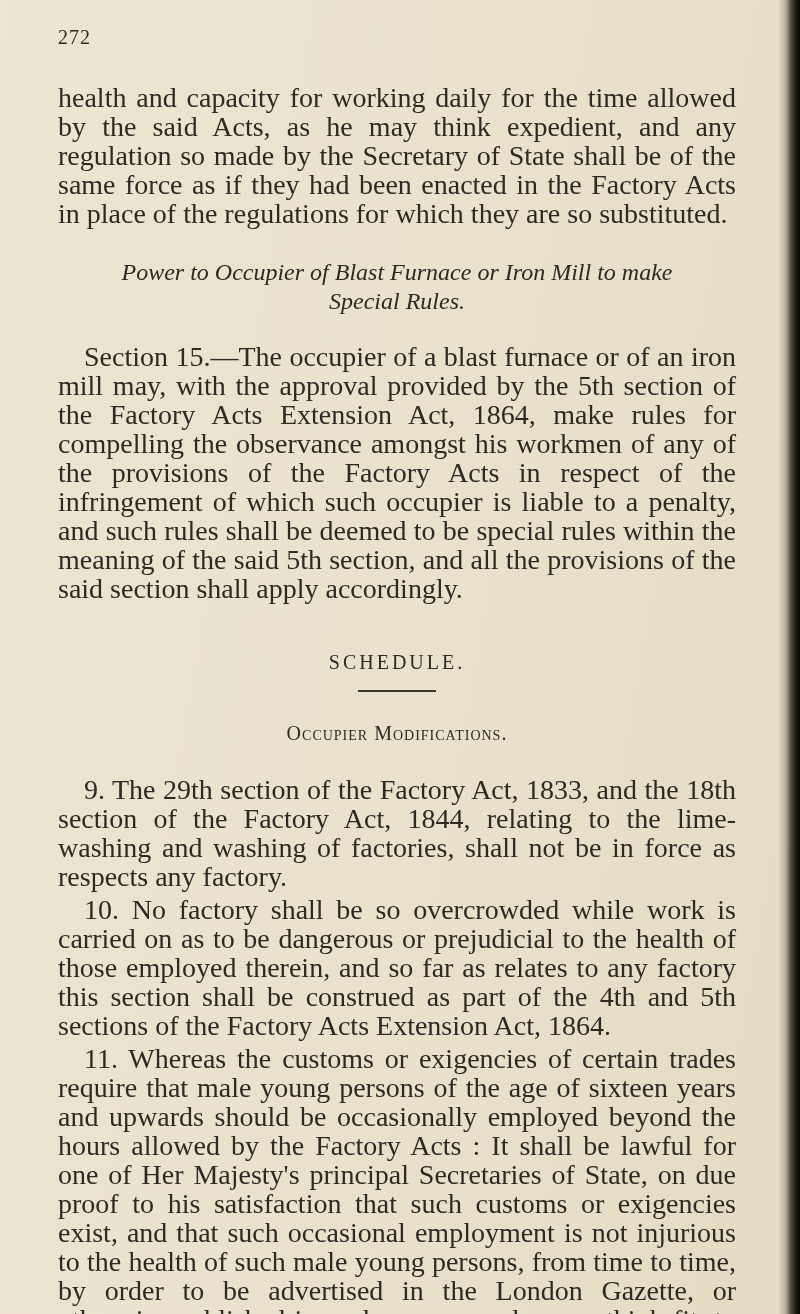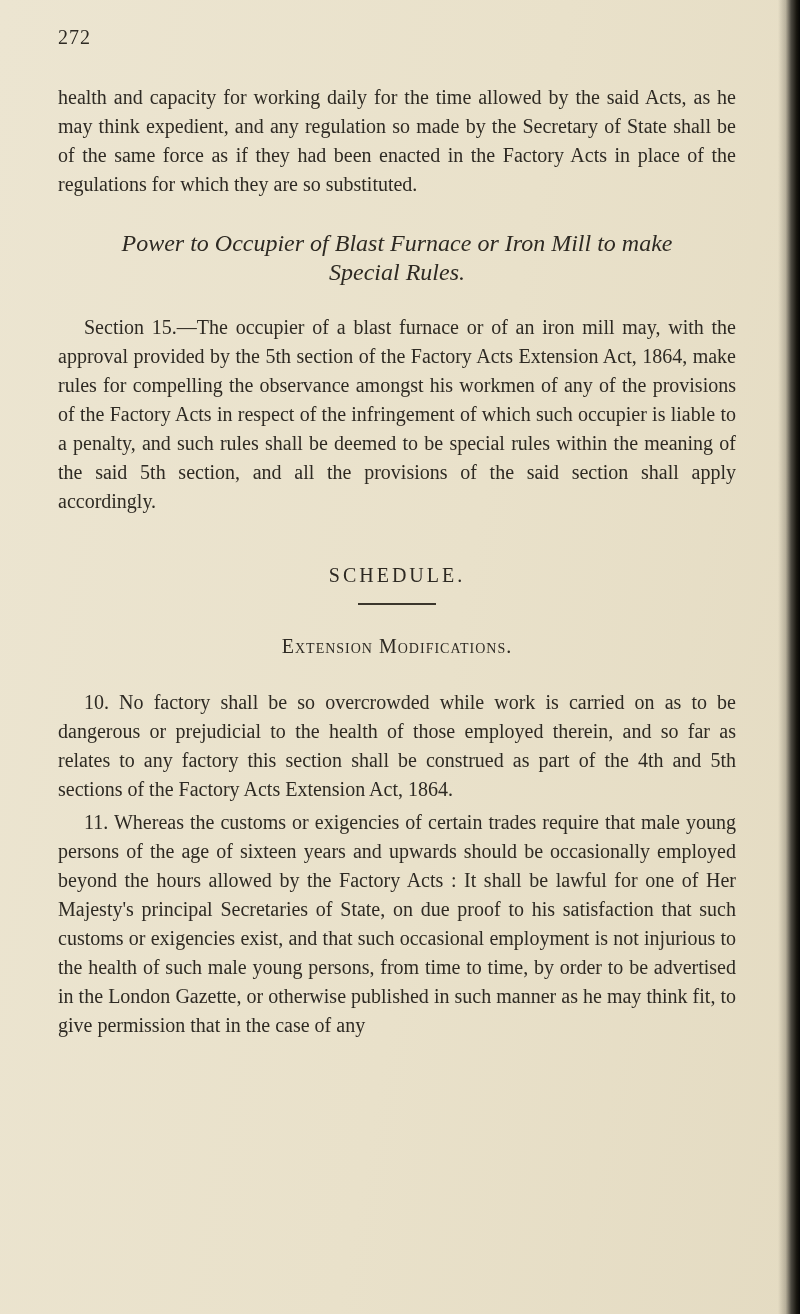--- a/index.html
+++ b/index.html
@@ -18,21 +18,21 @@
   .header {
     display: flex;
     align-items: flex-start;
     font-size: 20px;
     margin-bottom: 34px;
   }
   .pagenum { width: 84px; letter-spacing: 1px; }
   .running-title { flex: 1; text-align: center; font-style: italic; }
   .header-spacer { width: 84px; }
   p {
-    font-size: 20px;
+    font-size: 28px;
     line-height: 29px;
     text-align: justify;
     margin: 0 0 4px 0;
   }
   .indent { text-indent: 26px; }
   .italic-heading {
     font-size: 24px;
     line-height: 29px;
     font-style: italic;
     font-weight: normal;
@@ -86,23 +86,24 @@
 
   <p>health and capacity for working daily for the time allowed by the said Acts, as he may think expedient, and any regulation so made by the Secretary of State shall be of the same force as if they had been enacted in the Factory Acts in place of the regulations for which they are so substituted.</p>
 
   <h3 class="italic-heading">Power to Occupier of Blast Furnace or Iron Mill to make Special Rules.</h3>
 
   <p class="indent">Section 15.—The occupier of a blast furnace or of an iron mill may, with the approval provided by the 5th section of the Factory Acts Extension Act, 1864, make rules for compelling the observance amongst his workmen of any of the provisions of the Factory Acts in respect of the infringement of which such occupier is liable to a penalty, and such rules shall be deemed to be special rules within the meaning of the said 5th section, and all the provisions of the said section shall apply accordingly.</p>
 
   <div class="schedule-block">
     <h2 class="schedule-heading">SCHEDULE.</h2>
     <div class="rule"></div>
-    <h3 class="smallcaps-heading">Extension Modifications.</h3>
+    <h3 class="smallcaps-heading">Occupier Modifications.</h3>
   </div>
 
+  <p class="indent">9. The 29th section of the Factory Act, 1833, and the 18th section of the Factory Act, 1844, relating to the lime-washing and washing of factories, shall not be in force as respects any factory.</p>
 
   <p class="indent">10. No factory shall be so overcrowded while work is carried on as to be dangerous or prejudicial to the health of those employed therein, and so far as relates to any factory this section shall be construed as part of the 4th and 5th sections of the Factory Acts Extension Act, 1864.</p>
 
   <p class="indent"><span>11. Whereas the customs or exigencies of certain trades require that male young persons of the age of sixteen years and upwards should be occasionally employed beyond the hours allowed by the Factory Acts : It shall be lawful for one of Her Majesty's principal Secretaries of State, on due proof to his satisfaction that such customs or exigencies exist, and that such occasional employment is not injurious to the health of such male young persons, from time to time, by order to be advertised in the </span><span class="it">London Gazette</span><span>, or otherwise published in such manner as he may think fit, to give permission that in the case of any</span></p>
 
 </div>
 
 <div class="book-edge"></div>
 
 </body></html>

